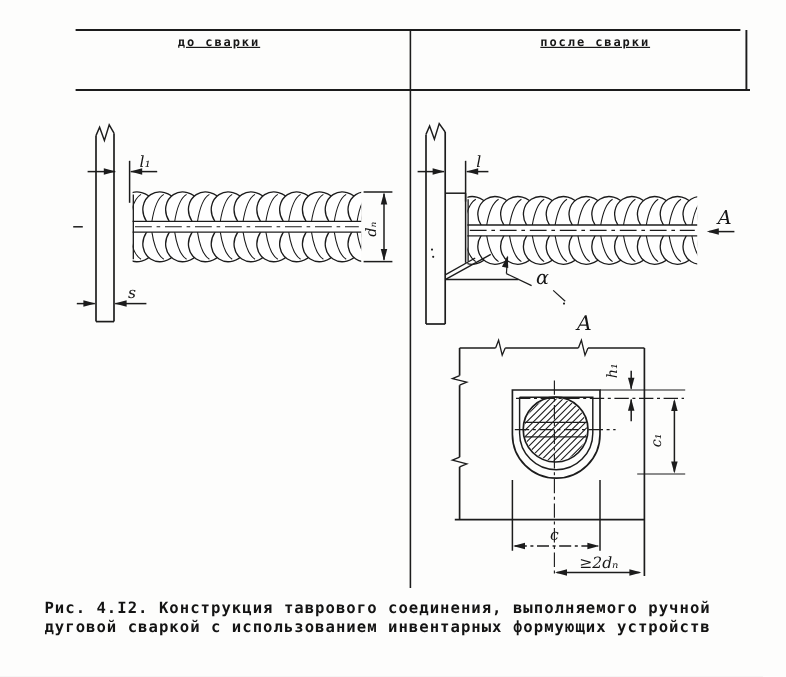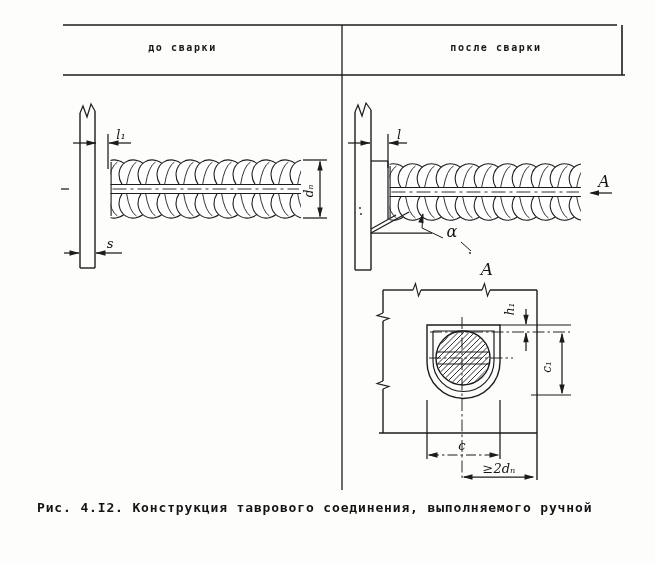--- a/index.html
+++ b/index.html
@@ -2,22 +2,22 @@
 <html><head>
 <meta charset="utf-8">
 <style>
   html,body{margin:0;padding:0;background:#e8e8e8;}
   .page{
     position:relative;width:655px;height:564px;background:#fdfdfc;
     font-family:"DejaVu Sans Mono", monospace; overflow:hidden;
   }
   svg{position:absolute;left:0;top:0;}
   .hdr-cell{
-    position:absolute;top:42px;height:50px;display:flex;align-items:flex-start;justify-content:center;
-    font:700 10px "DejaVu Sans Mono",monospace;letter-spacing:1.6px;color:#181818;
+    position:absolute;top:10px;height:50px;display:flex;align-items:center;justify-content:center;
+    font:700 10px "DejaVu Sans Mono",monospace;letter-spacing:1.6px;color:#181818;text-decoration:underline;
   }
   .hdr-left{left:65px;width:277px;padding-right:42px;box-sizing:border-box;}
   .hdr-right{left:342px;width:308px;box-sizing:border-box;}
   .caption{
     position:absolute;left:37px;top:500px;width:600px;color:#141414;
     font:700 13px "DejaVu Sans Mono",monospace;letter-spacing:0.85px;line-height:15.5px;
   }
   .caption div{white-space:nowrap;}
   .dim{font:italic 13px "DejaVu Serif",serif;fill:#161616;}
   .dim-sm{font:italic 12px "DejaVu Serif",serif;fill:#161616;}
@@ -280,14 +280,15 @@
 
   <div class="hdr-cell hdr-left">
     <span>до сварки</span>
   </div>
   <div class="hdr-cell hdr-right">
     <span>после сварки</span>
   </div>
 
   <div class="caption">
     <div>Рис. 4.I2. Конструкция таврового соединения, выполняемого ручной</div>
+    <div>дуговой сваркой с использованием инвентарных формующих устройств</div>
   </div>
 </div>
 
 </body></html>

